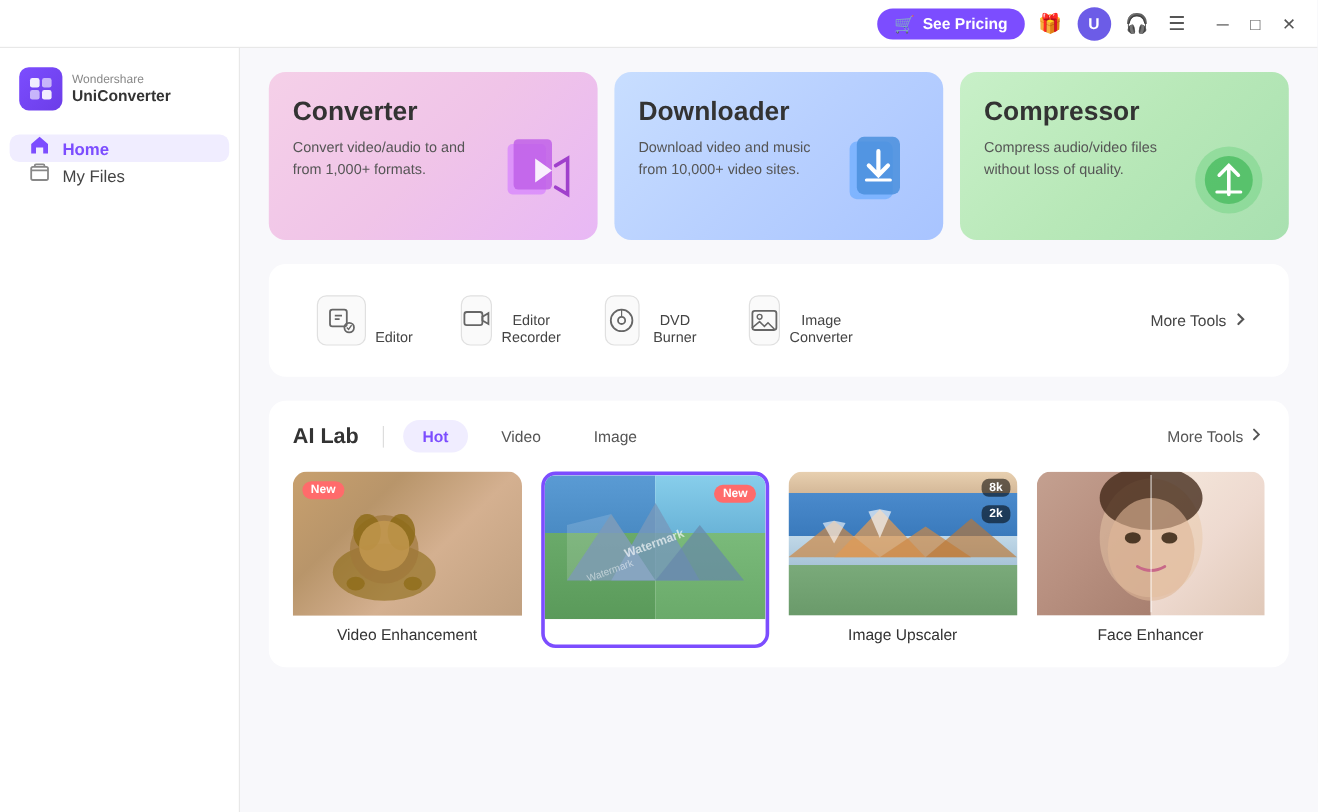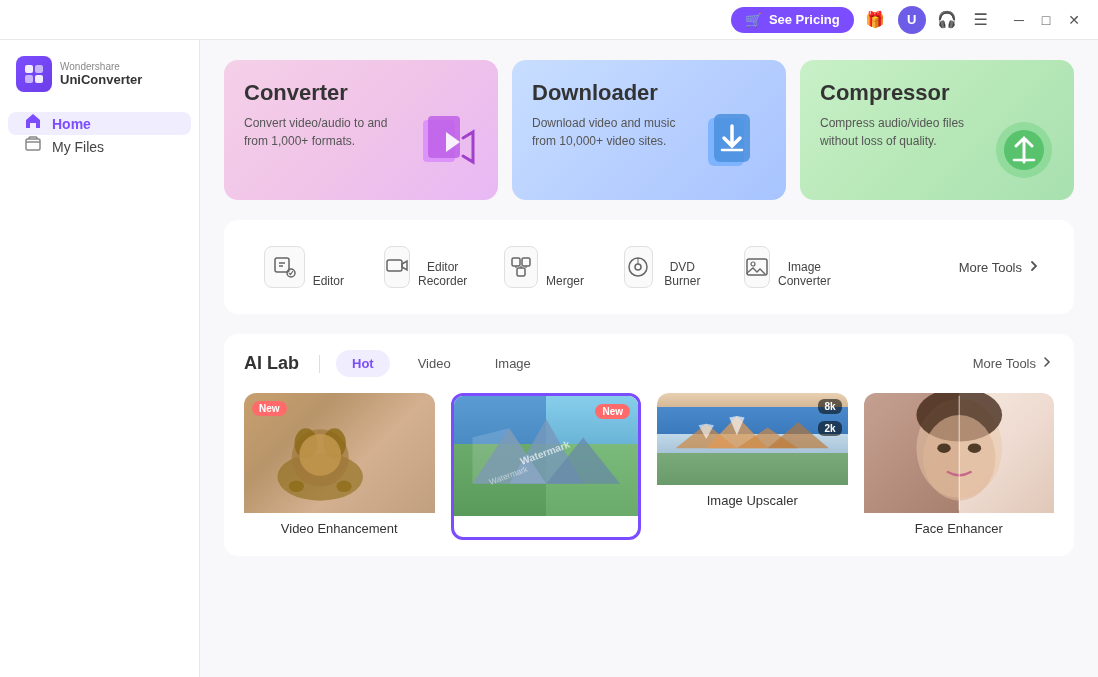--- a/index.html
+++ b/index.html
@@ -499,31 +499,20 @@
       <div class="tool-item">
         <div class="tool-icon-box">
           <svg width="24" height="24" viewBox="0 0 24 24" fill="none">
             <rect x="2" y="5" width="15" height="11" rx="2" stroke="#666" stroke-width="1.5" fill="none"></rect>
             <path d="M17 9l5-3v9l-5-3V9z" stroke="#666" stroke-width="1.5" fill="none"></path>
           </svg>
         </div>
         <span class="tool-label">Editor Recorder</span>
       </div>
 
-      <div class="tool-item">
-        <div class="tool-icon-box">
-          <svg width="24" height="24" viewBox="0 0 24 24" fill="none">
-            <rect x="3" y="3" width="8" height="8" rx="1.5" stroke="#666" stroke-width="1.5" fill="none"></rect>
-            <rect x="13" y="3" width="8" height="8" rx="1.5" stroke="#666" stroke-width="1.5" fill="none"></rect>
-            <rect x="8" y="13" width="8" height="8" rx="1.5" stroke="#666" stroke-width="1.5" fill="none"></rect>
-            <path d="M7 11v2M17 11v2M12 11v2" stroke="#666" stroke-width="1.2"></path>
-          </svg>
-        </div>
-        <span class="tool-label">Merger</span>
-      </div>
 
       <div class="tool-item">
         <div class="tool-icon-box">
           <svg width="24" height="24" viewBox="0 0 24 24" fill="none">
             <circle cx="12" cy="12" r="9" stroke="#666" stroke-width="1.5" fill="none"></circle>
             <circle cx="12" cy="12" r="3" stroke="#666" stroke-width="1.5" fill="none"></circle>
             <line x1="12" y1="3" x2="12" y2="9" stroke="#666" stroke-width="1"></line>
           </svg>
         </div>
         <span class="tool-label">DVD Burner</span>
@@ -601,21 +590,21 @@
               <polygon points="20,40 60,30 100,90 20,90" fill="#fff" opacity="0.15"></polygon>
 
               <text x="50%" y="50%" text-anchor="middle" fill="rgba(255,255,255,0.65)" font-size="11" font-weight="bold" transform="rotate(-20, 100, 60)">Watermark</text>
               <text x="30%" y="70%" text-anchor="middle" fill="rgba(255,255,255,0.5)" font-size="9" transform="rotate(-20, 60, 84)">Watermark</text>
             </svg>
             <div class="new-badge right">New</div>
           </div>
         </div>
 
         <div class="ai-card">
-          <div style="height:92px; position:relative; overflow:hidden;">
+          <div style="height:120px; position:relative; overflow:hidden;">
             <div style="position:absolute;top:0;left:0;right:0;bottom:0;background:linear-gradient(180deg,#e8d0b0 0%,#d4b898 15%,#4a8acc 15%,#3a7abc 45%,#c0d8e8 45%,#a8c4d8 65%,#7aaa7a 65%,#6a9a6a 100%);"></div>
             <svg width="100%" height="100%" viewBox="0 0 200 120" style="position:absolute;top:0;left:0;">
               <polygon points="0,72 40,40 80,72" fill="#cc8844" opacity="0.7"></polygon>
               <polygon points="40,72 80,30 120,72" fill="#dd9955" opacity="0.75"></polygon>
               <polygon points="80,72 120,45 160,72" fill="#cc8844" opacity="0.7"></polygon>
               <polygon points="120,72 160,38 200,72" fill="#bb7733" opacity="0.65"></polygon>
 
               <polygon points="30,42 40,40 50,42 40,60" fill="#fff" opacity="0.6"></polygon>
               <polygon points="70,32 80,30 90,32 80,55" fill="#fff" opacity="0.65"></polygon>
             </svg>

